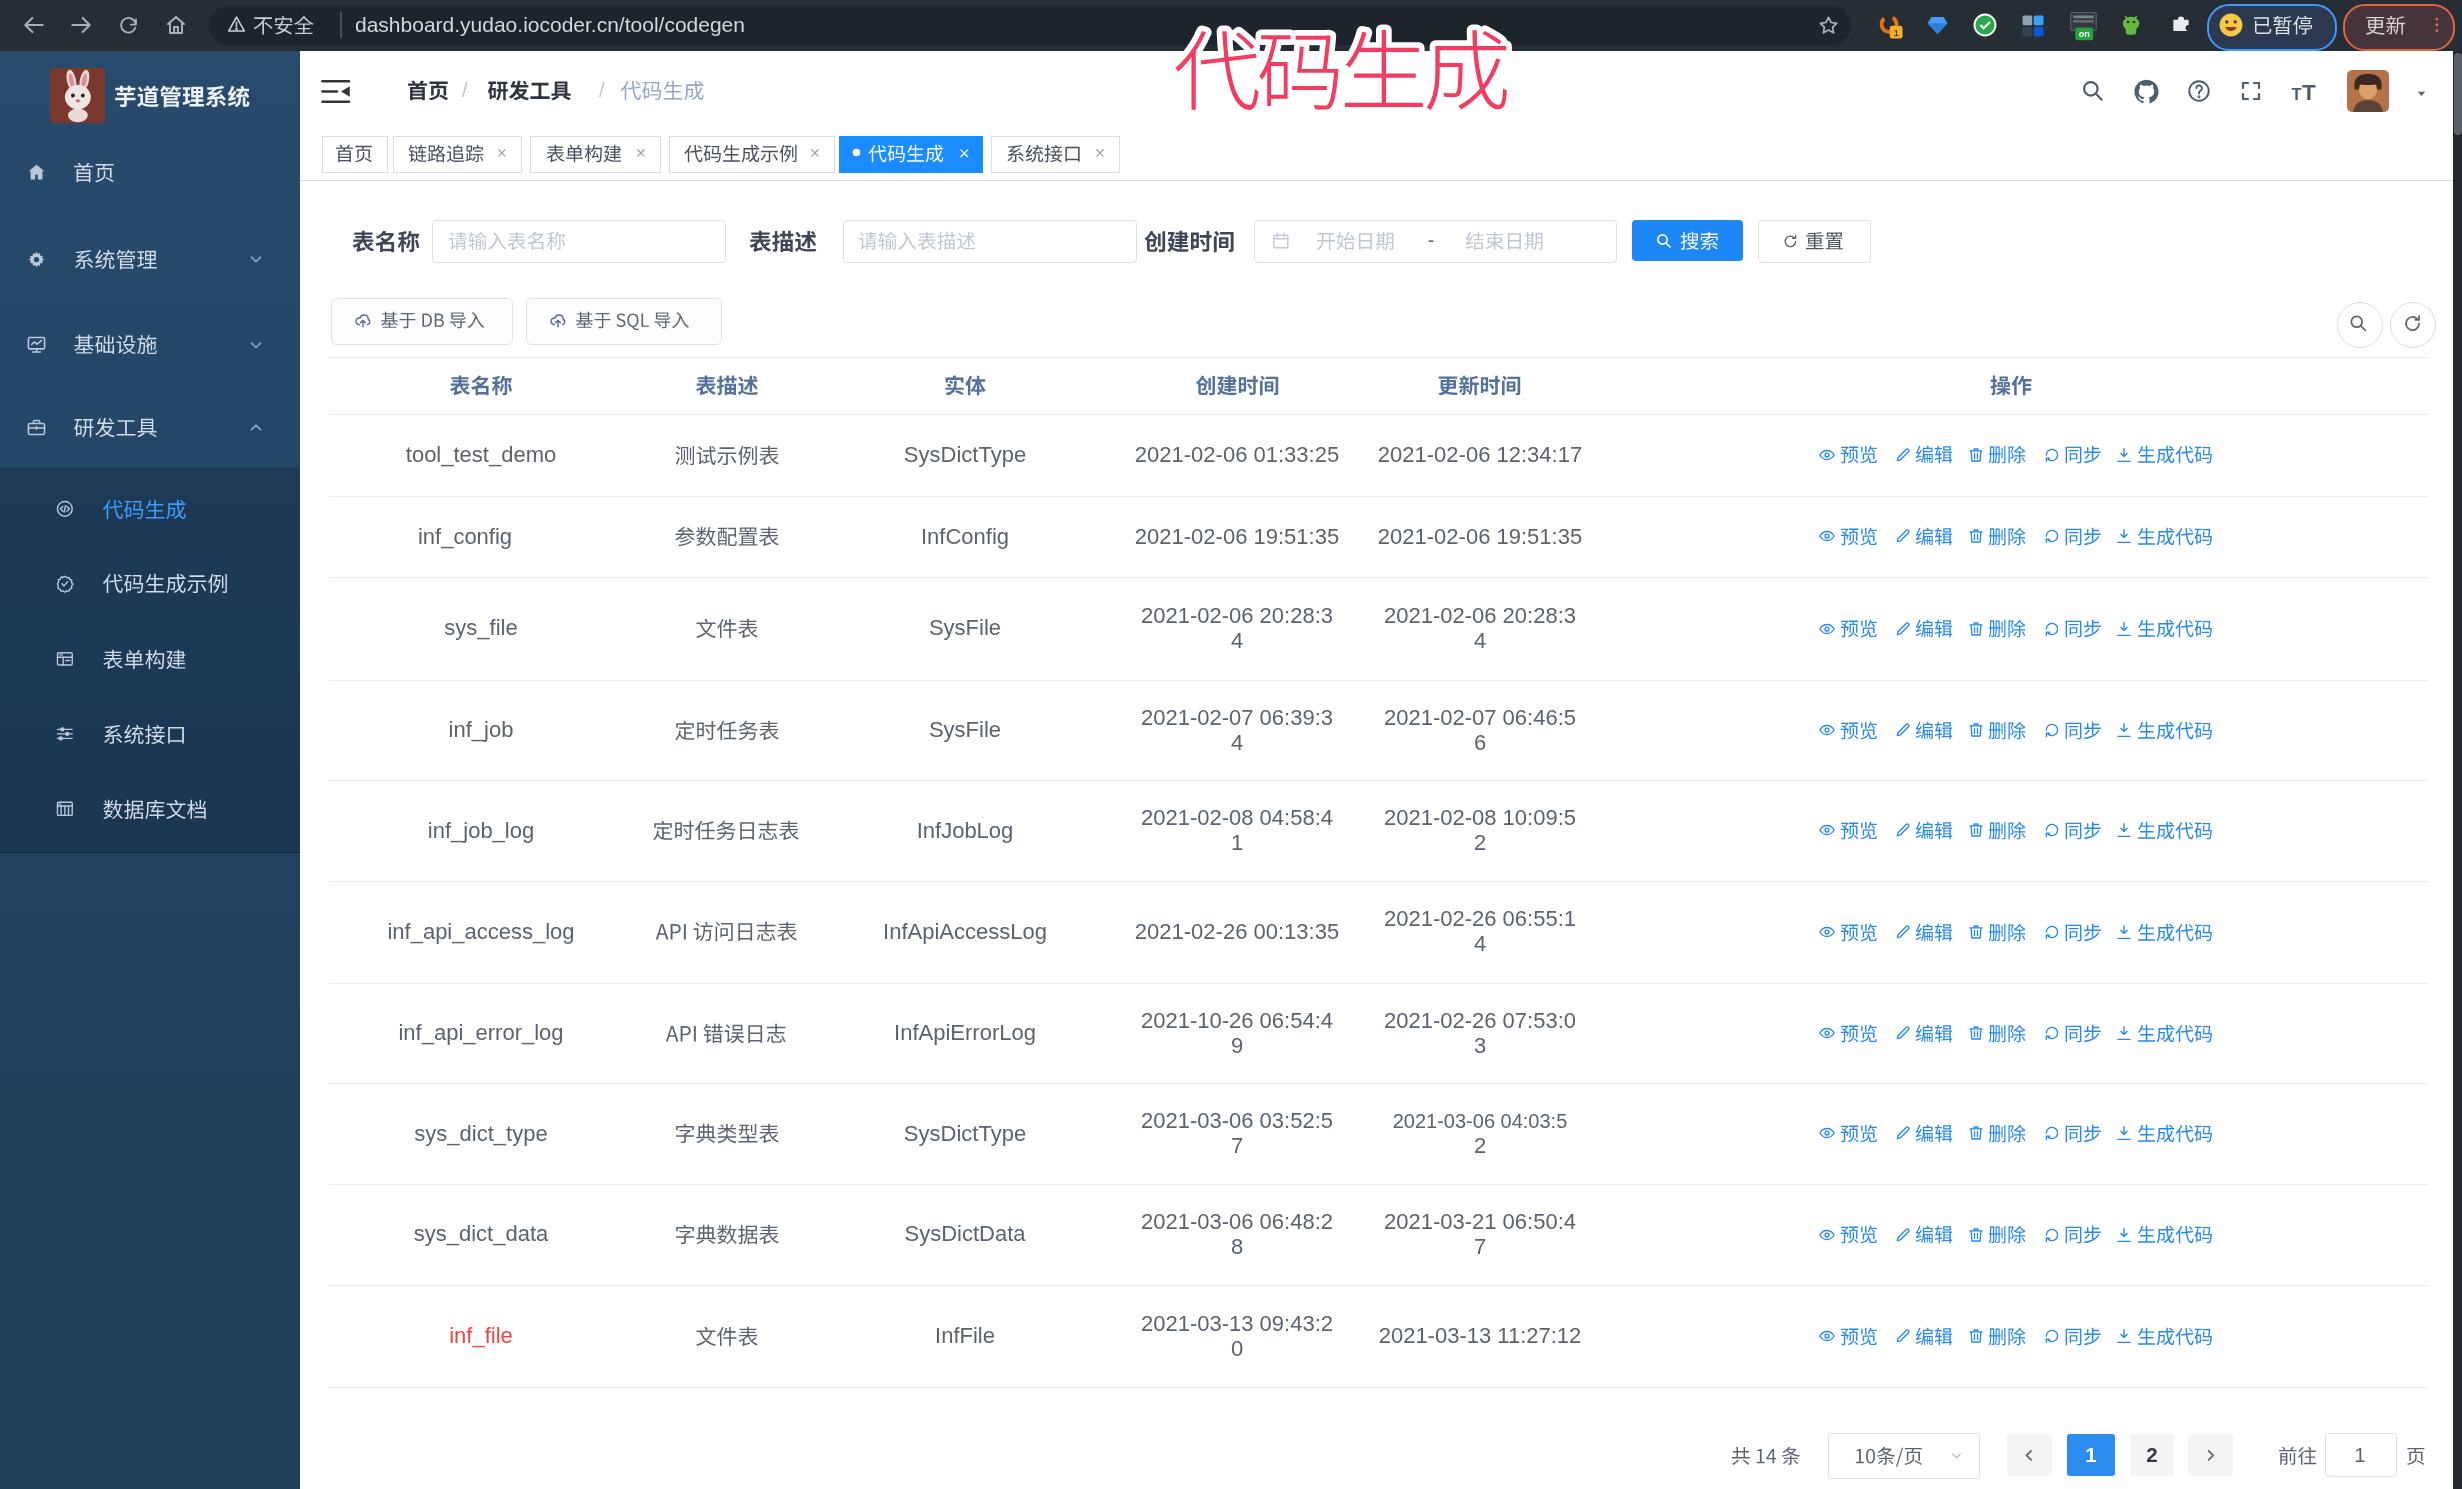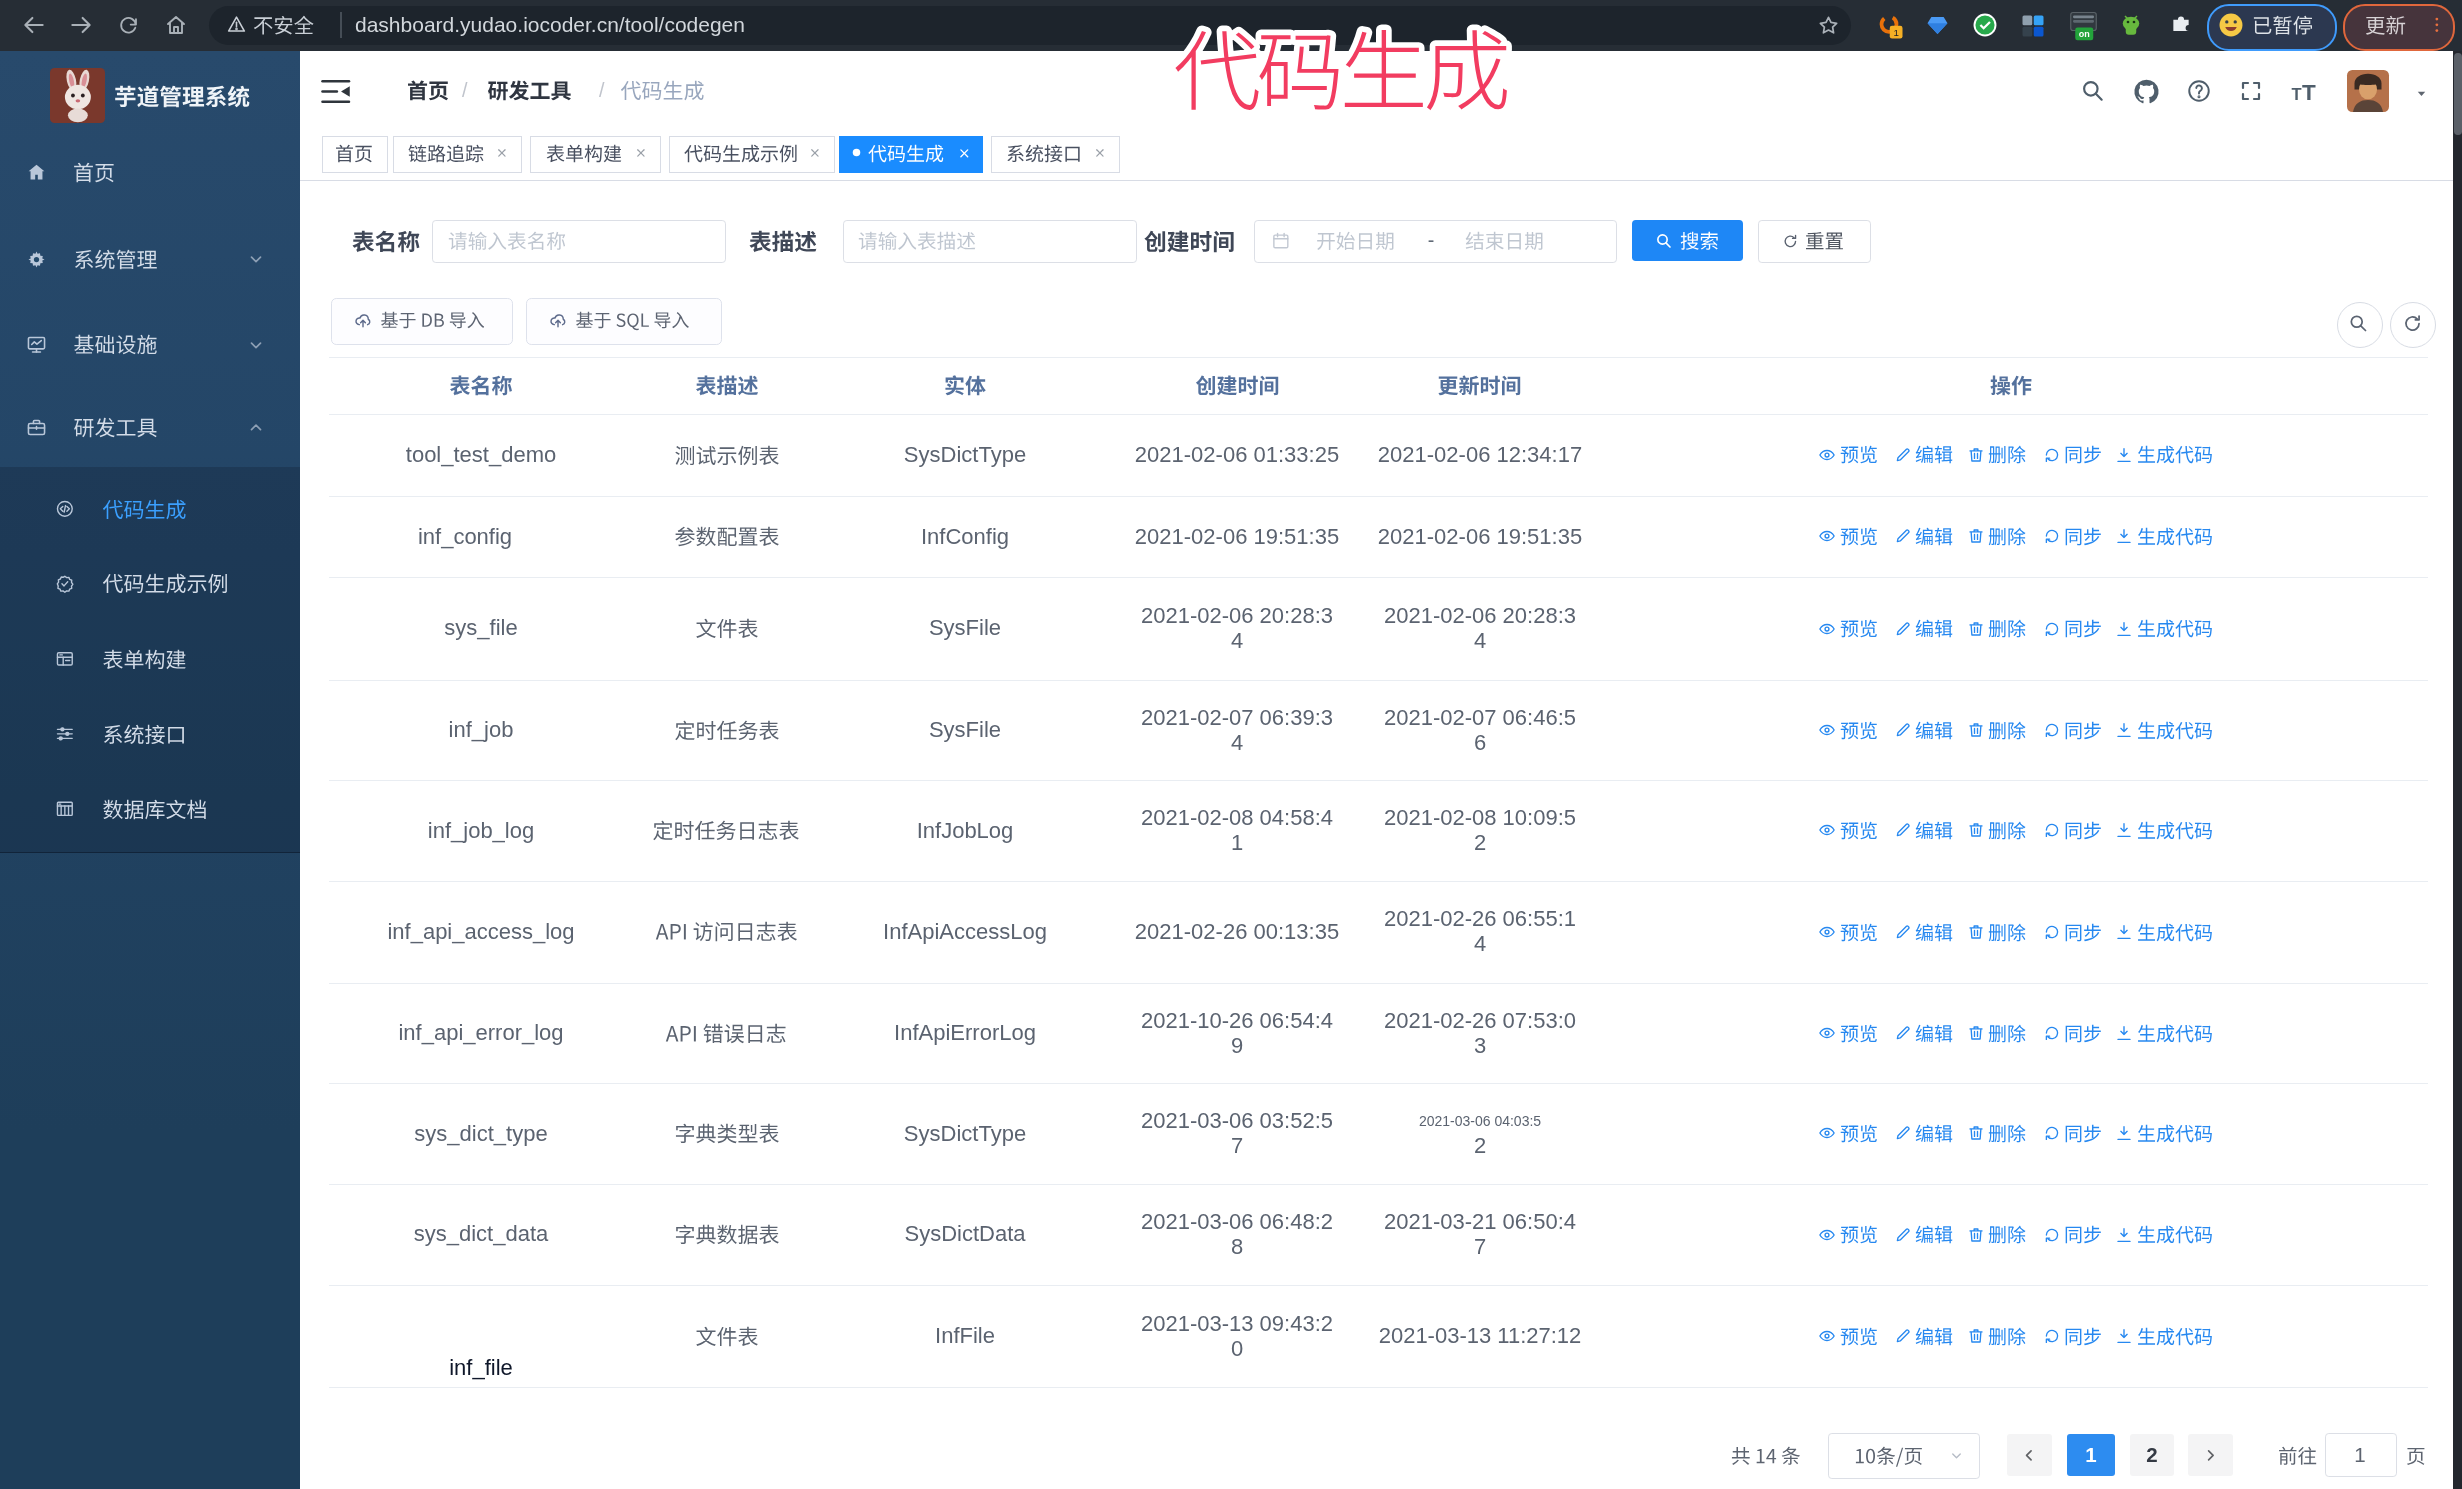--- a/index.html
+++ b/index.html
@@ -1199,21 +1199,21 @@
       <use href="#g120" transform="translate(0.0 24.6) scale(0.02800 -0.02800)"></use>
       <use href="#g121" transform="translate(28.0 24.6) scale(0.02800 -0.02800)"></use>
       <use href="#g122" transform="translate(56.0 24.6) scale(0.02800 -0.02800)"></use>
       <use href="#g123" transform="translate(84.0 24.6) scale(0.02800 -0.02800)"></use>
       <use href="#g34" transform="translate(112.0 24.6) scale(0.02800 -0.02800)"></use>
     </svg>
   </div>
 <div class="abs" style="left:965px;top:1121px;font-family:'Liberation Sans',sans-serif;font-size:22px;line-height:26.5px;font-weight:normal;color:#5b6370;white-space:nowrap;transform:translateX(-50%);">SysDictType</div>
 <div class="abs" style="left:1237px;top:1108px;font-family:'Liberation Sans',sans-serif;font-size:22px;line-height:26.5px;font-weight:normal;color:#5b6370;white-space:nowrap;transform:translateX(-50%);">2021-03-06 03:52:5</div>
 <div class="abs" style="left:1237px;top:1133px;font-family:'Liberation Sans',sans-serif;font-size:22px;line-height:26.5px;font-weight:normal;color:#5b6370;white-space:nowrap;transform:translateX(-50%);">7</div>
-<div class="abs" style="left:1480px;top:1108px;font-family:'Liberation Sans',sans-serif;font-size:14px;line-height:26.5px;font-weight:normal;color:#5b6370;white-space:nowrap;transform:translateX(-50%);text-align:right;">2021-03-06 04:03:5</div>
+<div class="abs" style="left:1480px;top:1108px;font-family:'Liberation Sans',sans-serif;font-size:20px;line-height:26.5px;font-weight:normal;color:#5b6370;white-space:nowrap;transform:translateX(-50%);text-align:right;">2021-03-06 04:03:5</div>
 <div class="abs" style="left:1480px;top:1133px;font-family:'Liberation Sans',sans-serif;font-size:22px;line-height:26.5px;font-weight:normal;color:#5b6370;white-space:nowrap;transform:translateX(-50%);">2</div>
 <div class="abs" style="left:1818px;top:1124px">
     <svg class="ic" width="18" height="18" viewBox="0 0 24 24" fill="none" stroke="#2688f0" stroke-width="1.80" stroke-linecap="round" stroke-linejoin="round" style="">
       <path d="M2.5 12s3.5-6 9.5-6 9.5 6 9.5 6-3.5 6-9.5 6-9.5-6-9.5-6z"></path>
       <circle cx="12" cy="12" r="2.6"></circle>
     </svg>
   </div>
 <div class="abs" style="left:1840px;top:1124px">
     <svg class="ct" width="38" height="19" viewBox="0 0 50 25" fill="#2688f0">
       <use href="#g97" transform="translate(0.0 22.0) scale(0.02500 -0.02500)"></use>
@@ -1332,21 +1332,21 @@
     </svg>
   </div>
 <div class="abs" style="left:2137px;top:1225px">
     <svg class="ct" width="76" height="19" viewBox="0 0 100 25" fill="#2688f0">
       <use href="#g30" transform="translate(0.0 22.0) scale(0.02500 -0.02500)"></use>
       <use href="#g31" transform="translate(25.0 22.0) scale(0.02500 -0.02500)"></use>
       <use href="#g28" transform="translate(50.0 22.0) scale(0.02500 -0.02500)"></use>
       <use href="#g29" transform="translate(75.0 22.0) scale(0.02500 -0.02500)"></use>
     </svg>
   </div>
-<div class="abs" style="left:481px;top:1323px;font-family:'Liberation Sans',sans-serif;font-size:22px;line-height:26.5px;font-weight:normal;color:#0f172a;white-space:nowrap;transform:translateX(-50%);margin-top:32px;">inf_file</div>
+<div class="abs" style="left:481px;top:1323px;font-family:'Liberation Sans',sans-serif;font-size:22px;line-height:26.5px;font-weight:normal;color:#ef4444;white-space:nowrap;transform:translateX(-50%);">inf_file</div>
 <div class="abs" style="left:695px;top:1326px">
     <svg class="ct" width="64" height="21" viewBox="0 0 84 28" fill="#5b6370">
       <use href="#g43" transform="translate(0.0 24.6) scale(0.02800 -0.02800)"></use>
       <use href="#g107" transform="translate(28.0 24.6) scale(0.02800 -0.02800)"></use>
       <use href="#g34" transform="translate(56.0 24.6) scale(0.02800 -0.02800)"></use>
     </svg>
   </div>
 <div class="abs" style="left:965px;top:1323px;font-family:'Liberation Sans',sans-serif;font-size:22px;line-height:26.5px;font-weight:normal;color:#5b6370;white-space:nowrap;transform:translateX(-50%);">InfFile</div>
 <div class="abs" style="left:1237px;top:1311px;font-family:'Liberation Sans',sans-serif;font-size:22px;line-height:26.5px;font-weight:normal;color:#5b6370;white-space:nowrap;transform:translateX(-50%);text-align:center;">2021-03-13 09:43:2</div>
 <div class="abs" style="left:1237px;top:1336px;font-family:'Liberation Sans',sans-serif;font-size:22px;line-height:26.5px;font-weight:normal;color:#5b6370;white-space:nowrap;transform:translateX(-50%);">0</div>

